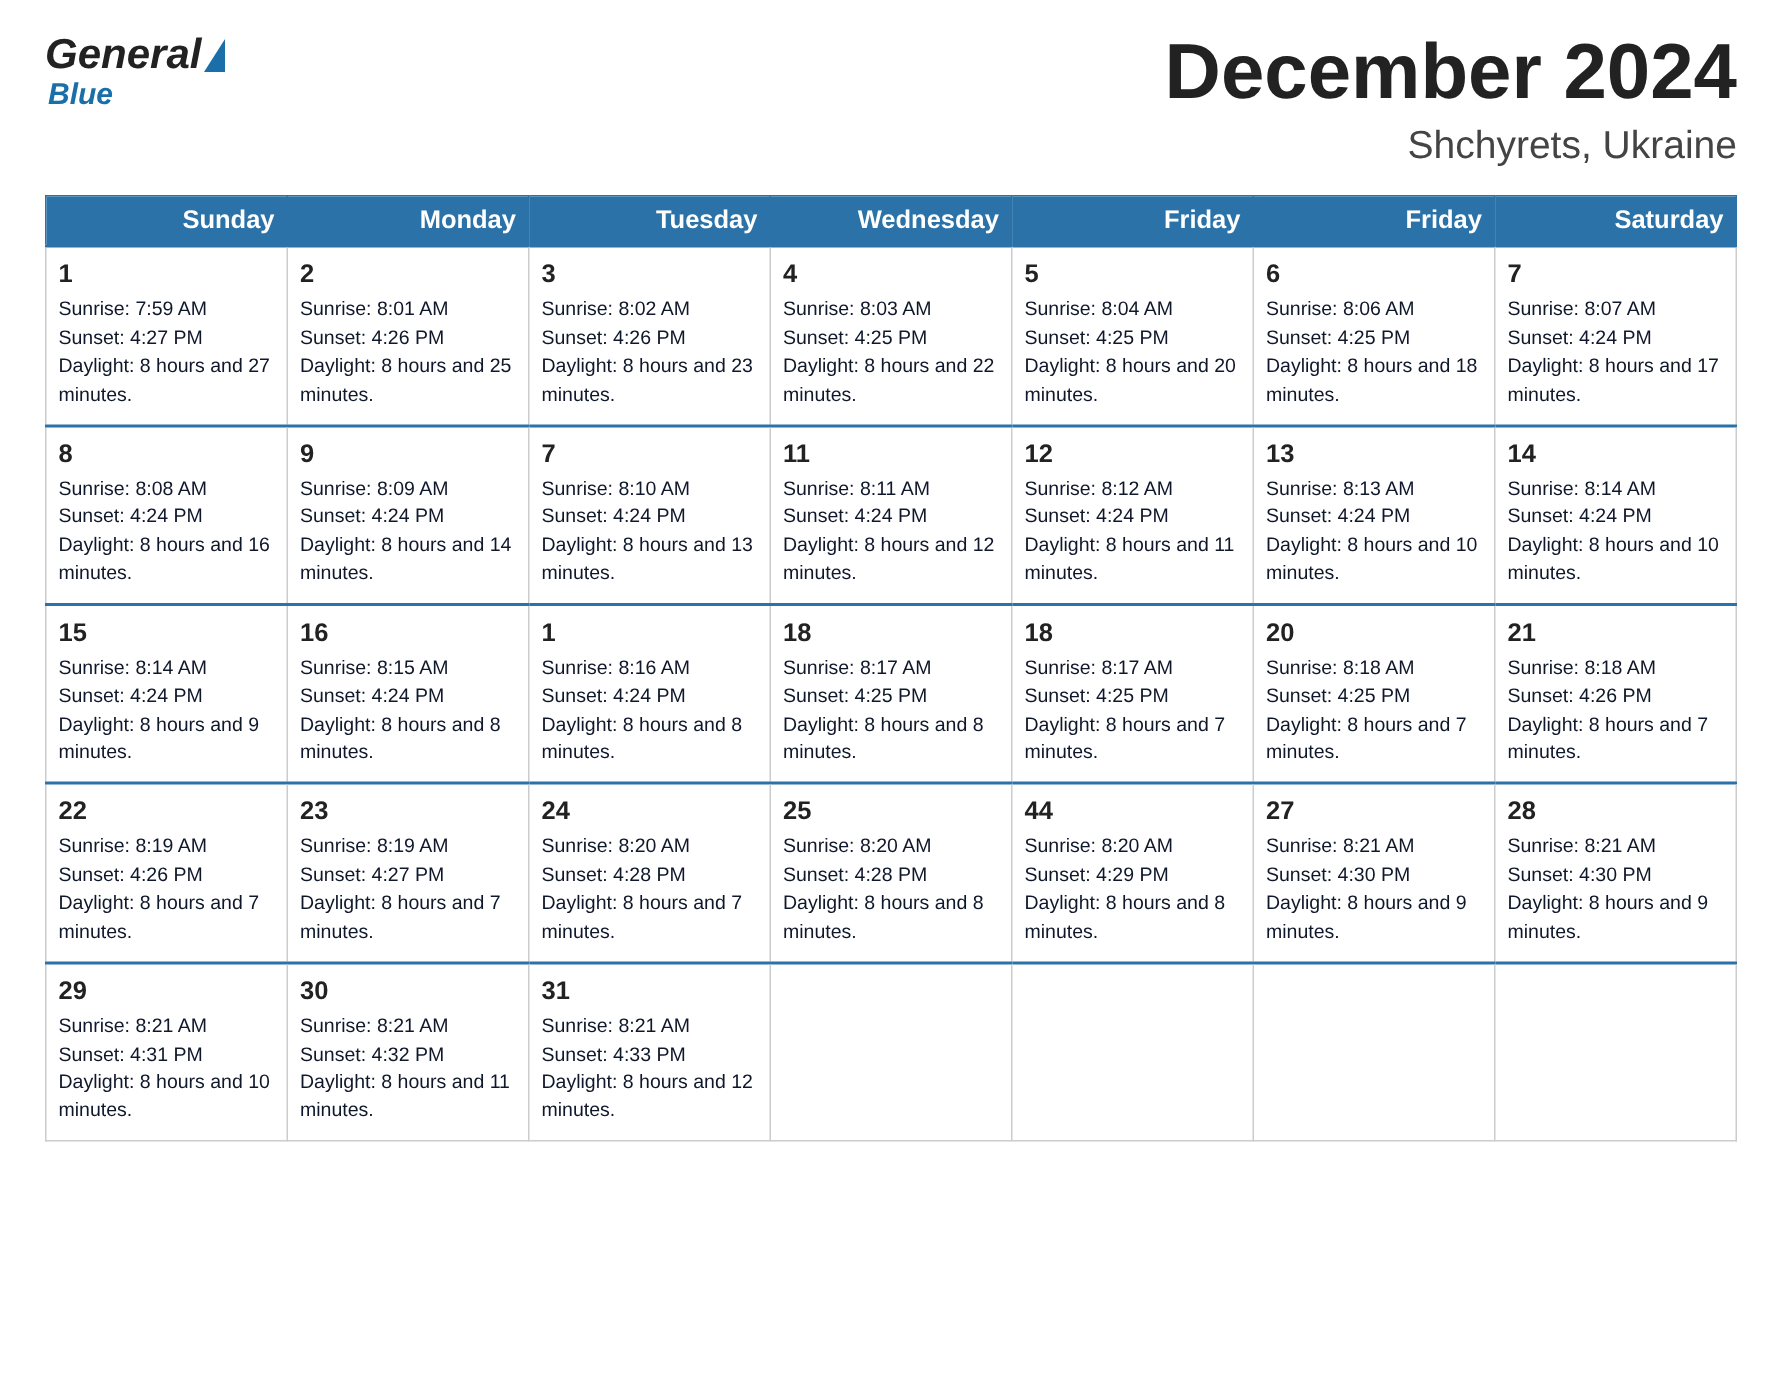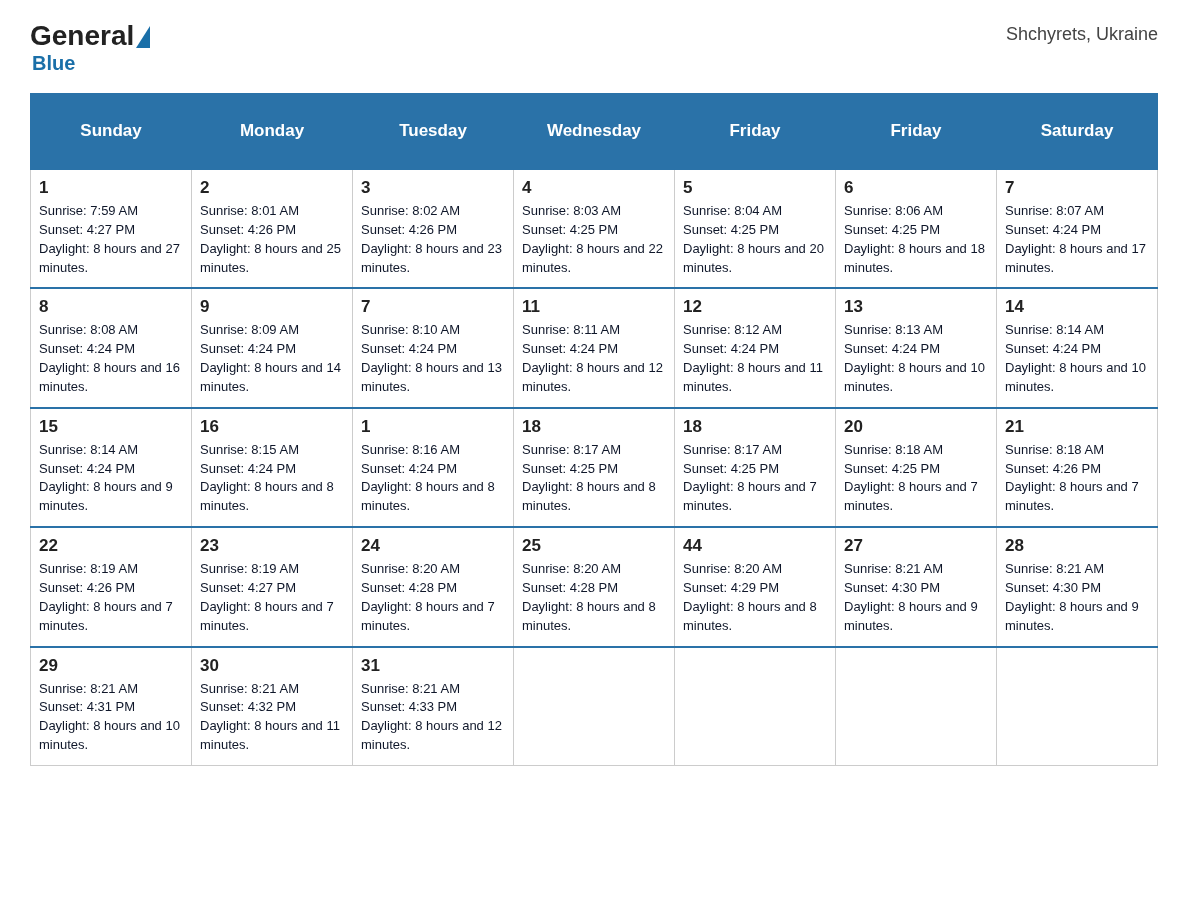--- a/index.html
+++ b/index.html
@@ -13,20 +13,21 @@
     .header {
       display: flex;
       justify-content: space-between;
       align-items: flex-start;
       margin-bottom: 18px;
     }
     .logo {
       display: flex;
       flex-direction: column;
       align-items: flex-start;
+      font-style: italic;
     }
     .logo-text {
       display: flex;
       align-items: center;
     }
     .logo-general {
       font-size: 28px;
       font-weight: bold;
       color: #222;
     }
@@ -48,37 +49,36 @@
     .title-section {
       text-align: right;
     }
     .month-title {
       font-size: 52px;
       font-weight: bold;
       color: #222;
       line-height: 1.1;
     }
     .location {
-      font-size: 18px;
+      font-size: 26px;
       color: #444;
       margin-top: 4px;
-      text-align: center;
     }
     table {
       width: 100%;
       border-collapse: collapse;
       table-layout: fixed;
     }
     thead tr th {
       background-color: #2a72a8;
       color: #fff;
       font-size: 17px;
       font-weight: bold;
-      padding: 27px 8px;
-      text-align: center;
+      padding: 6px 8px;
+      text-align: right;
       border: 1px solid #2a72a8;
     }
     tbody tr td {
       vertical-align: top;
       padding: 8px 8px 10px 8px;
       border: 1px solid #ccc;
       font-size: 13.5px;
       color: #222;
       height: 100px;
       border-top: 2px solid #2a72a8;
@@ -103,20 +103,21 @@
 
 <div class="header">
   <div class="logo">
     <div class="logo-text">
       <span class="logo-general">General</span>
       <div class="logo-triangle"></div>
     </div>
     <span class="logo-blue">Blue</span>
   </div>
   <div class="title-section">
+    <div class="month-title">December 2024</div>
     <div class="location">Shchyrets, Ukraine</div>
   </div>
 </div>
 
 <table>
   <thead>
     <tr>
     <th>Sunday</th>
         <th>Monday</th>
         <th>Tuesday</th>

